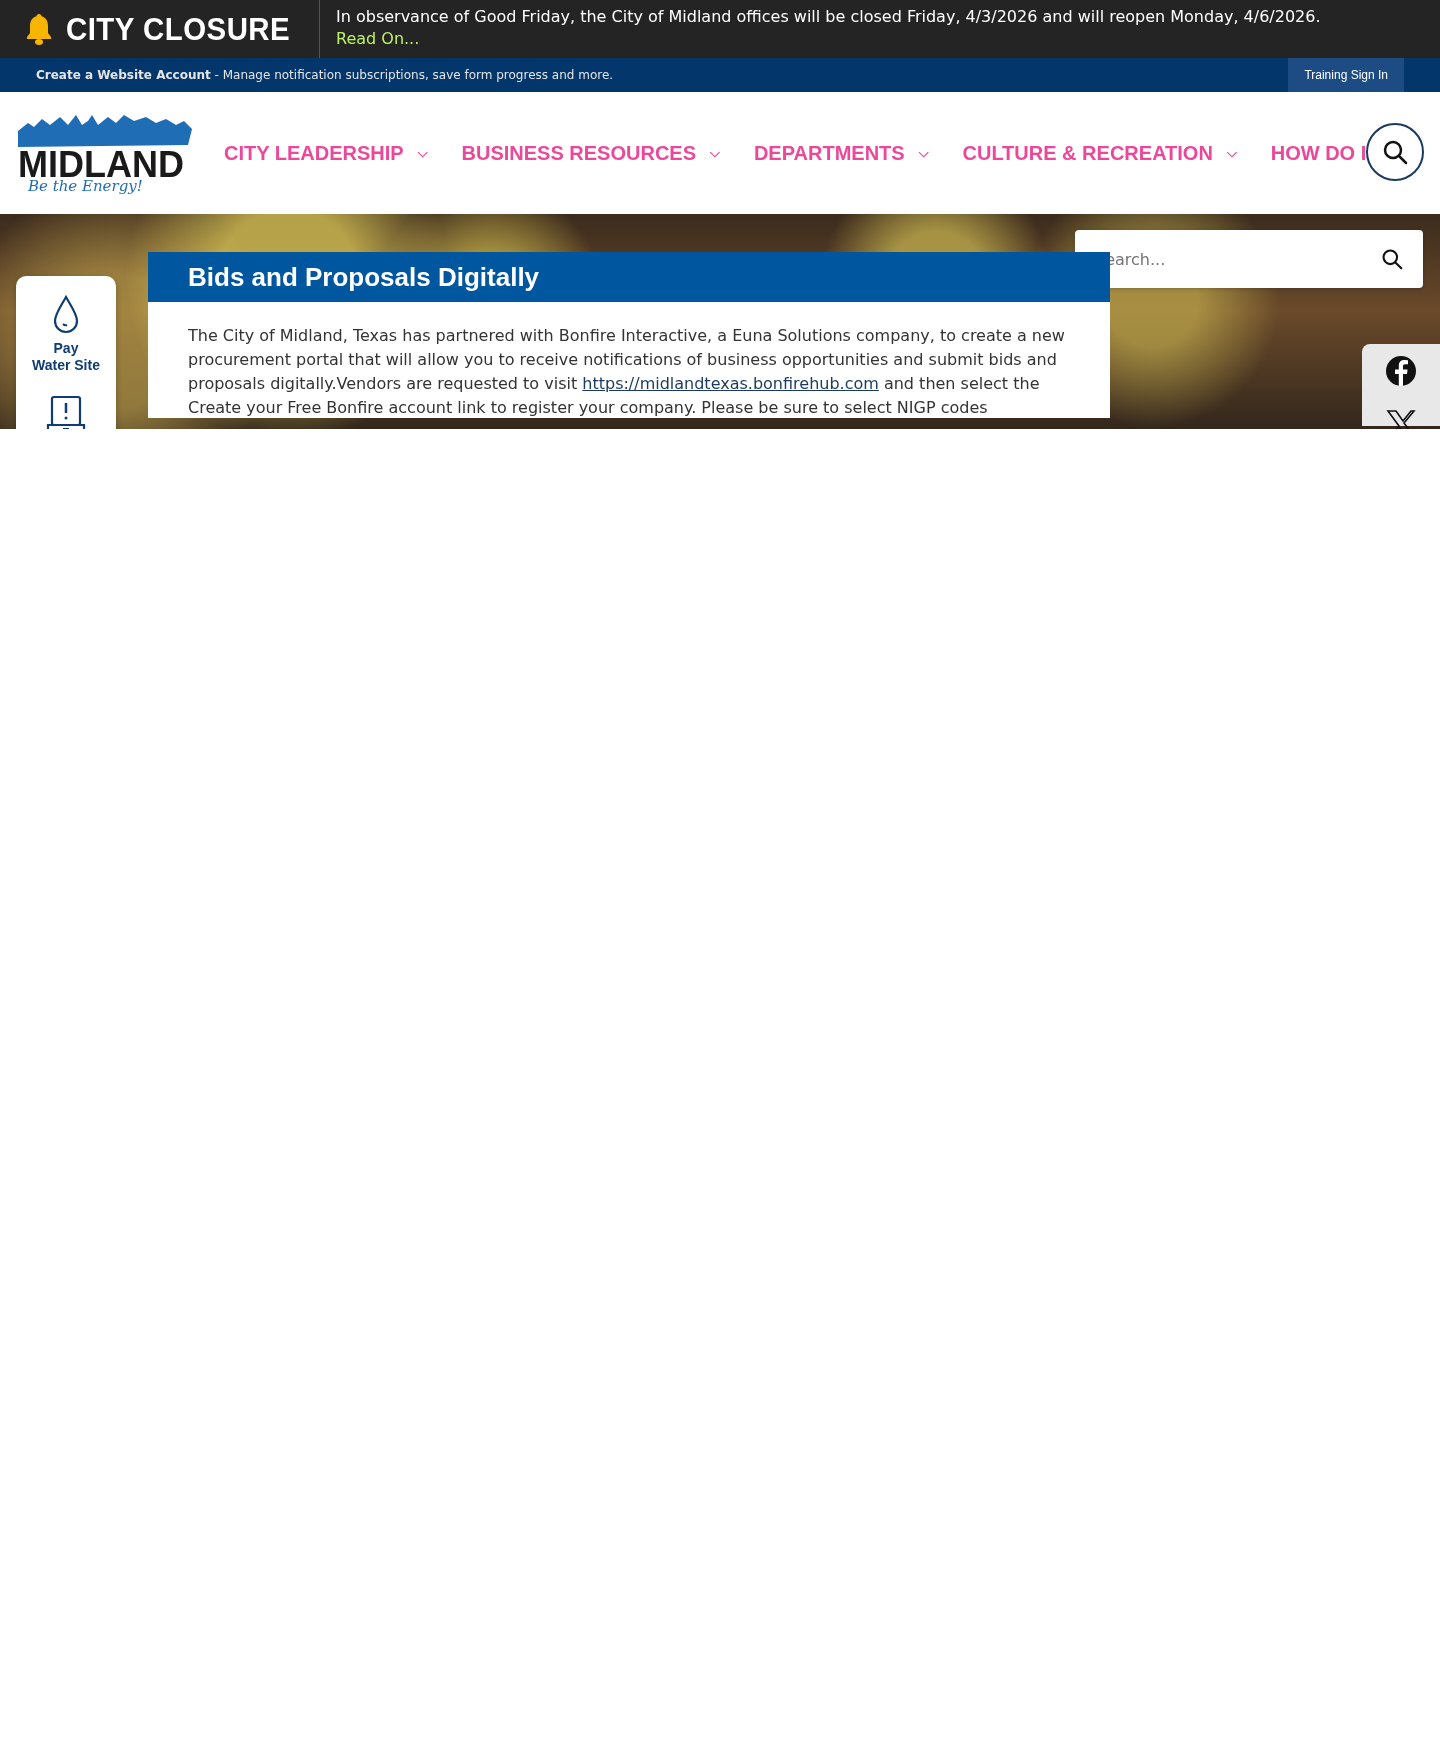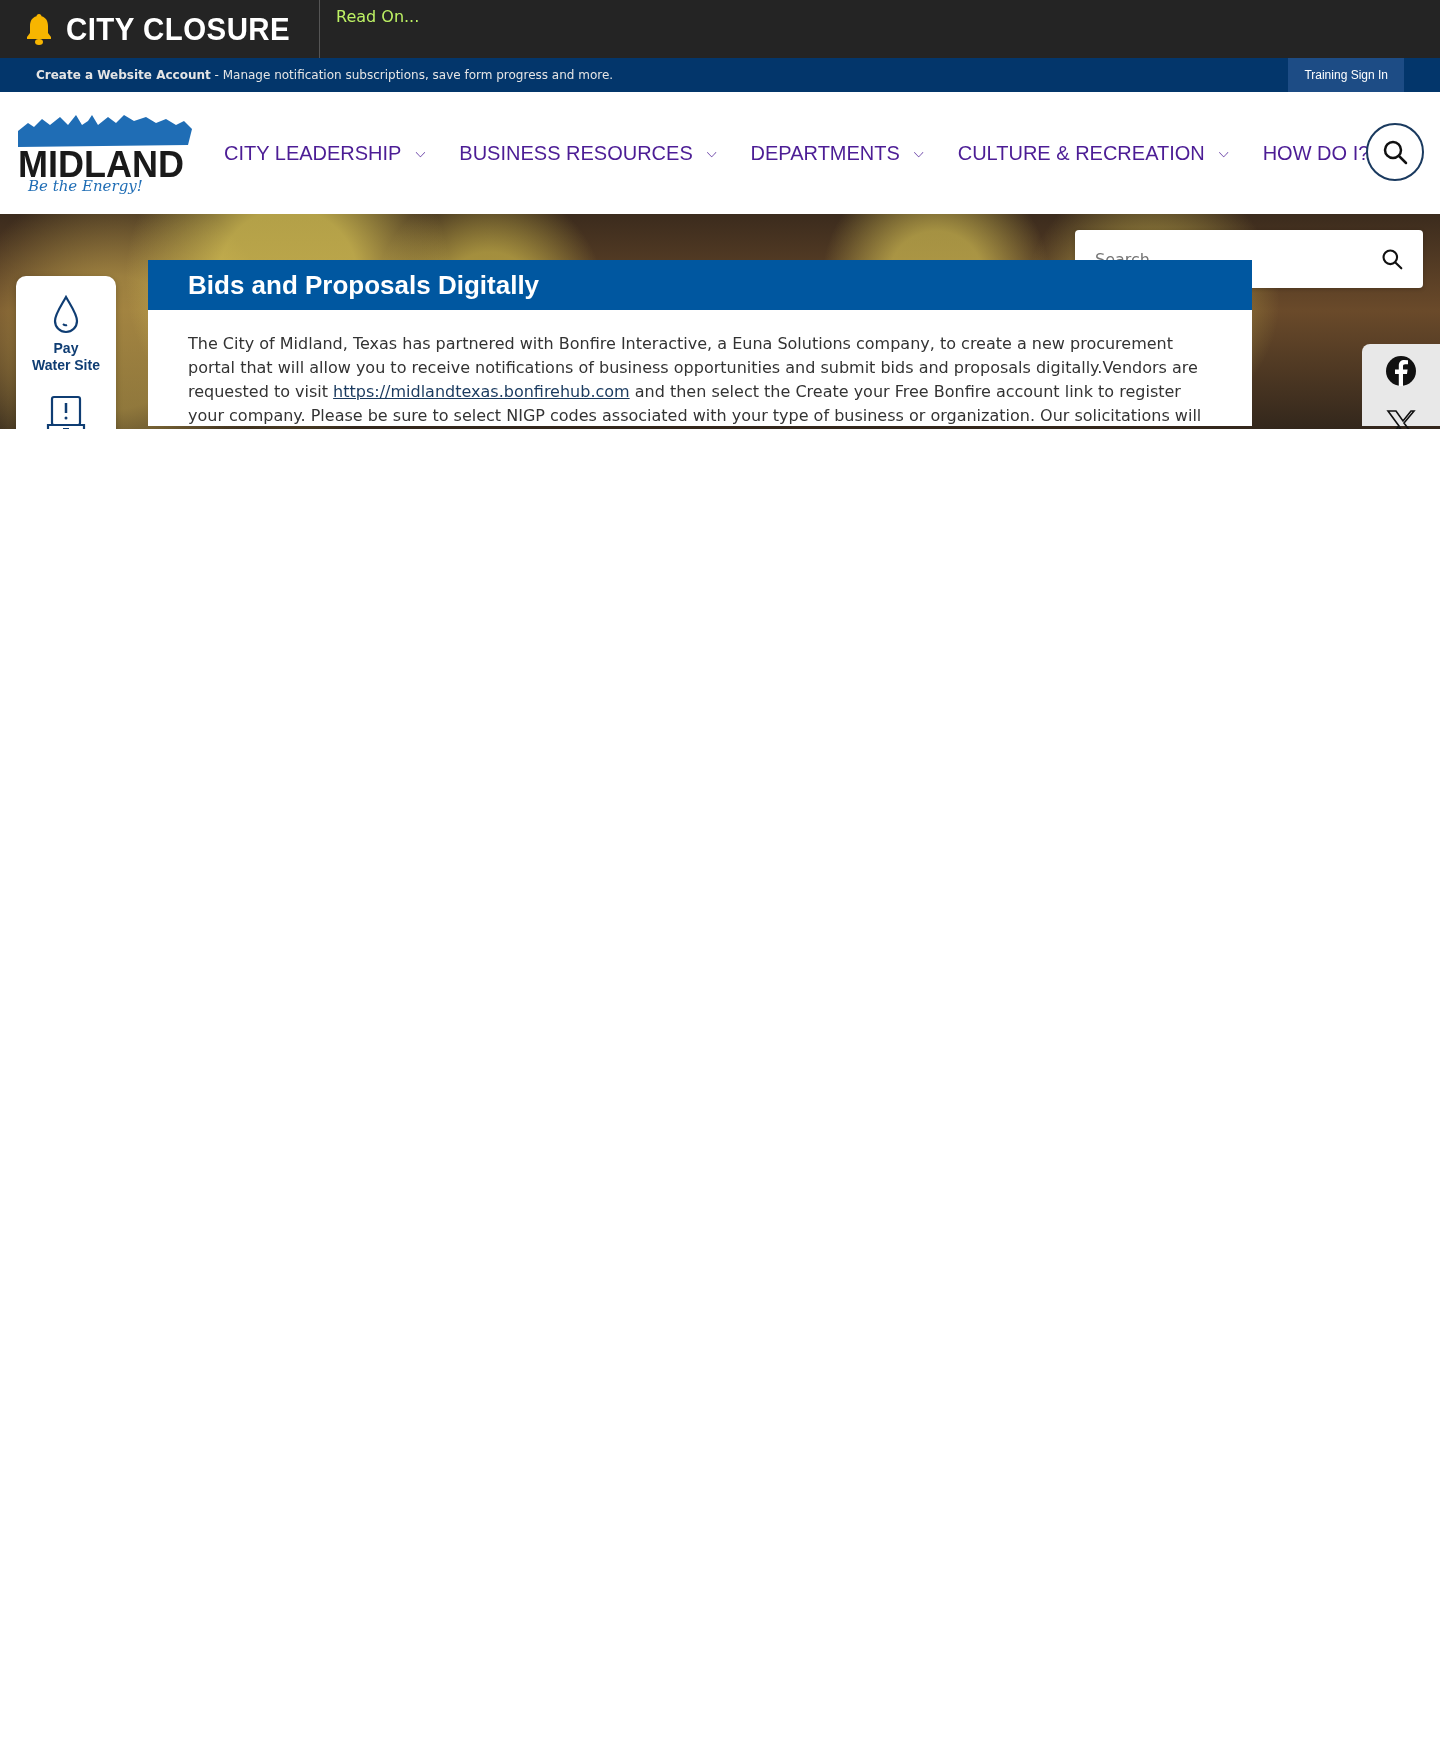--- a/index.html
+++ b/index.html
@@ -18,34 +18,34 @@
   
   .account-bar { height: 34px; background: #03366b; display: flex; align-items: center; justify-content: space-between; padding-left: 36px; padding-right: 36px; }
   .account-bar .acct-text { color: #e5e5e5; font-size: 12px; }
   .account-bar .acct-text b { font-weight: bold; }
   .signin-btn { background: #1d4c85; color: #fff; font-family: "Liberation Sans", sans-serif; font-size: 12px; height: 34px; padding: 0 16px; display: flex; align-items: center; border: none; }
 
   
   .header { height: 122px; display: flex; align-items: center; padding-left: 16px; position: relative; }
   .logo { width: 180px; height: 84px; position: relative; }
   .nav { display: flex; gap: 0; margin-left: 28px; align-items: center; }
-  .nav-item { display: flex; align-items: center; font-family: "Liberation Sans", sans-serif; font-weight: normal; font-size: 20px; color: #4c1d95; margin-right: 34px; white-space: nowrap; }
+  .nav-item { display: flex; align-items: center; font-family: "Liberation Sans", sans-serif; font-weight: bold; font-size: 20px; color: #ec4899; margin-right: 34px; white-space: nowrap; }
   .nav-item .chev { margin-left: 14px; font-size: 13px; }
   .nav-search-btn { width: 58px; height: 58px; border-radius: 50%; border: 2px solid #1a3a5f; position: absolute; right: 16px; top: 31px; display: flex; align-items: center; justify-content: center; background: #fff; }
 
   
   .hero { height: 215px; position: relative; background:
       radial-gradient(circle at 20% 30%, rgba(230,210,90,0.7) 0 6%, transparent 14%),
       radial-gradient(circle at 34% 40%, rgba(220,200,80,0.6) 0 5%, transparent 12%),
       radial-gradient(circle at 65% 30%, rgba(230,210,90,0.6) 0 5%, transparent 12%),
       radial-gradient(circle at 80% 40%, rgba(230,210,90,0.5) 0 4%, transparent 11%),
       radial-gradient(circle at 8% 60%, rgba(200,170,80,0.6) 0 5%, transparent 12%),
       linear-gradient(180deg, #3b2b1d 0%, #6a4a2a 45%, #33271c 100%); }
 
-  .content-panel { position: absolute; left: 148px; top: 260px; width: 1104px; background: #fff; }
+  .content-panel { position: absolute; left: 148px; top: 252px; width: 962px; background: #fff; }
   .panel-title { background: #0057a0; color: #fff; font-family: "Liberation Sans", sans-serif; font-weight: bold; font-size: 26px; padding: 8px 40px; height: 50px; display: flex; align-items: center; }
   .panel-body { padding: 22px 40px 0 40px; font-size: 16px; line-height: 24px; color: #333; height: 116px; overflow: hidden; }
   .panel-body a { color: #1a3a5f; text-align: right; }
 
   .hero-search { position: absolute; left: 1075px; top: 230px; width: 348px; height: 58px; background: #fff; border-radius: 4px; display: flex; align-items: center; padding: 0 20px; justify-content: space-between; box-shadow: 0 1px 4px rgba(0,0,0,0.2); }
   .hero-search input { border: none; outline: none; font-family: "DejaVu Sans", sans-serif; font-size: 16px; color: #333; width: 260px; background: transparent; }
 
   
   .quick-tiles { position: absolute; left: 16px; top: 276px; width: 100px; background: #fff; border-radius: 10px; box-shadow: 0 2px 6px rgba(0,0,0,0.25); padding: 18px 0 16px 0; z-index: 5; }
   .tile { display: flex; flex-direction: column; align-items: center; text-align: center; color: #0f3d73; font-family: "Liberation Sans", sans-serif; font-weight: bold; font-size: 14px; line-height: 17px; margin-bottom: 20px; }
@@ -112,20 +112,21 @@
 
 <div class="alert-bar">
   <div class="alert-title">
     <svg class="bell" viewBox="0 0 30 34">
         <path d="M15 2c-1.5 0-2.5 1-2.5 2.3C7.8 5.5 6 9.5 6 14v7l-3 4v2h24v-2l-3-4v-7c0-4.5-1.8-8.5-6.5-9.7C17.5 3 16.5 2 15 2z" fill="#f7b500"></path>
         <ellipse cx="15" cy="30" rx="4" ry="3" fill="#f7b500"></ellipse>
       </svg>
     <span class="label">CITY CLOSURE</span>
   </div>
   <div class="alert-msg">
+    <span>In observance of Good Friday, the City of Midland offices will be closed Friday, 4/3/2026 and will reopen Monday, 4/6/2026.</span>
     <a href="#" class="read-on">Read On...</a>
   </div>
 </div>
 
 <div class="account-bar">
   <span class="acct-text"><b>Create a Website Account</b><span> - Manage notification subscriptions, save form progress and more.</span></span>
   <button class="signin-btn">Training Sign In</button>
 </div>
 
 <div class="header">

